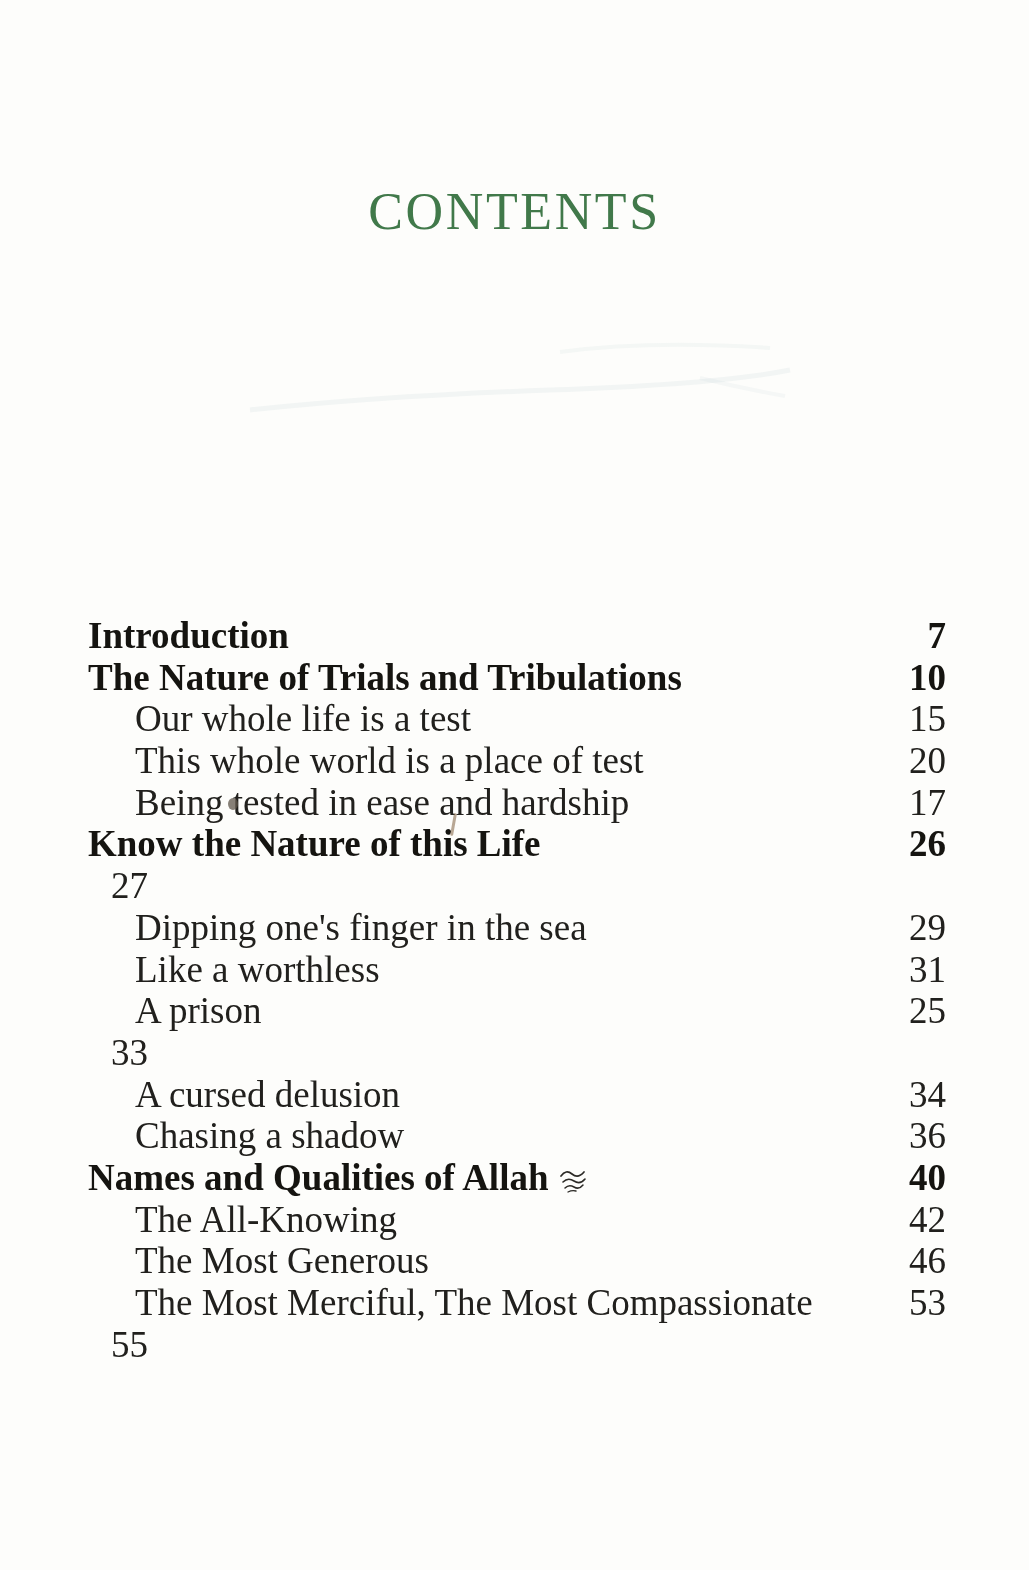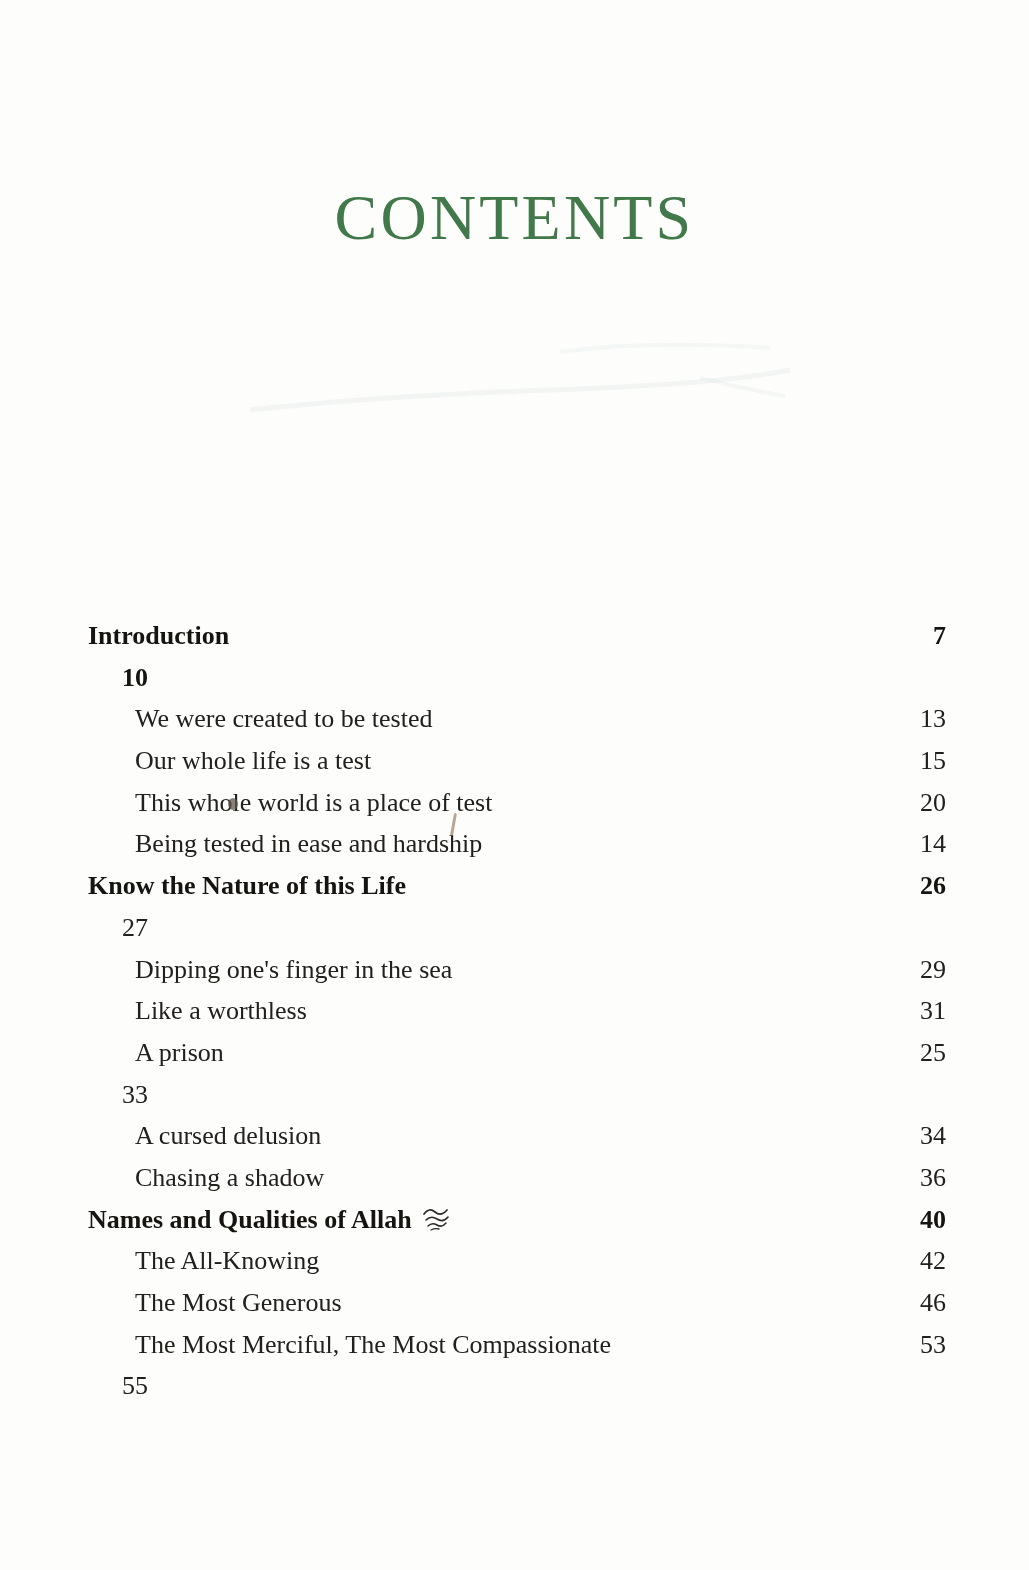--- a/index.html
+++ b/index.html
@@ -12,42 +12,42 @@
     font-family:"Liberation Serif","DejaVu Serif",serif;
     color:#21201d;
   }
   .title{
     position:absolute;
     top:186px;left:0;right:0;
     margin:0;
     text-align:center;
     font-family:"Liberation Serif","DejaVu Serif",serif;
     font-weight:400;
-    font-size:64px;
+    font-size:52px;
     line-height:1;
     letter-spacing:0.05em;
     color:#41794a;
   }
   .smudge{
     position:absolute;
     left:230px;top:318px;
     pointer-events:none;
   }
   .toc{
     position:absolute;
     left:88px;top:615px;
     width:858px;
   }
   .row{
     display:flex;
     justify-content:space-between;
     align-items:center;
     height:41.7px;
     line-height:41.7px;
-    font-size:26px;
+    font-size:37px;
     white-space:nowrap;
   }
   .row.bold{font-weight:700;color:#151410;}
   .row .label{position:relative;}
   .row.lvl1 .label{padding-left:47px;}
   .row .pagenum{
     text-align:right;
     min-width:60px;
     font-variant-numeric:lining-nums;
   }
@@ -86,37 +86,34 @@
     <path d="M330 34 Q420 22 540 30" fill="none" stroke="#c2d2d6" stroke-width="4" opacity="0.14"></path>
     <path d="M470 60 Q510 70 555 78" fill="none" stroke="#bccdd2" stroke-width="4" opacity="0.12"></path>
   </svg>
 
   <div class="toc" id="toc">
       <div class="row lvl0 bold">
         <span class="label">Introduction</span>
         <span class="pagenum">7</span>
       </div>
       <div class="row lvl0 bold">
+        <span class="label">The Nature of Trials and Tribulations</span>
         <span class="pagenum">10</span>
-      </div>
-      <div class="row lvl1">
-        <span class="label">We were created to be tested</span>
-        <span class="pagenum">13</span>
       </div>
       <div class="row lvl1">
         <span class="label">Our whole life is a test</span>
         <span class="pagenum">15</span>
       </div>
       <div class="row lvl1">
         <span class="label">This whole world is a place of test</span>
         <span class="pagenum">20</span>
       </div>
       <div class="row lvl1">
         <span class="label">Being tested in ease and hardship</span>
-        <span class="pagenum">14</span>
+        <span class="pagenum">17</span>
       </div>
       <div class="row lvl0 bold">
         <span class="label">Know the Nature of this Life</span>
         <span class="pagenum">26</span>
       </div>
       <div class="row lvl1">
         <span class="pagenum">27</span>
       </div>
       <div class="row lvl1">
         <span class="label">Dipping one's finger in the sea</span>

